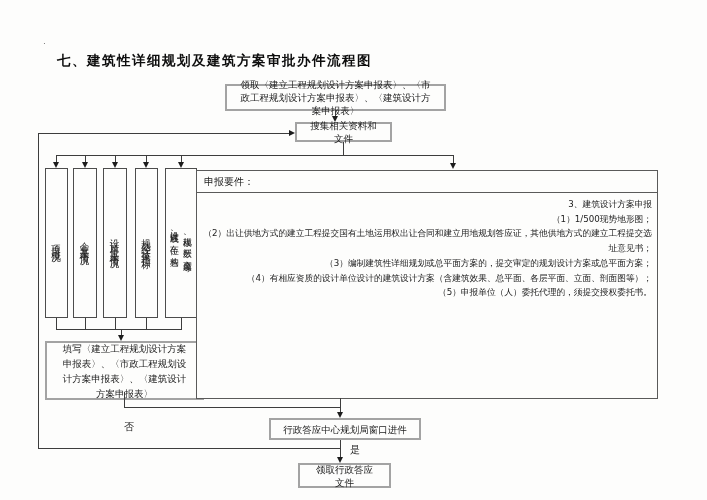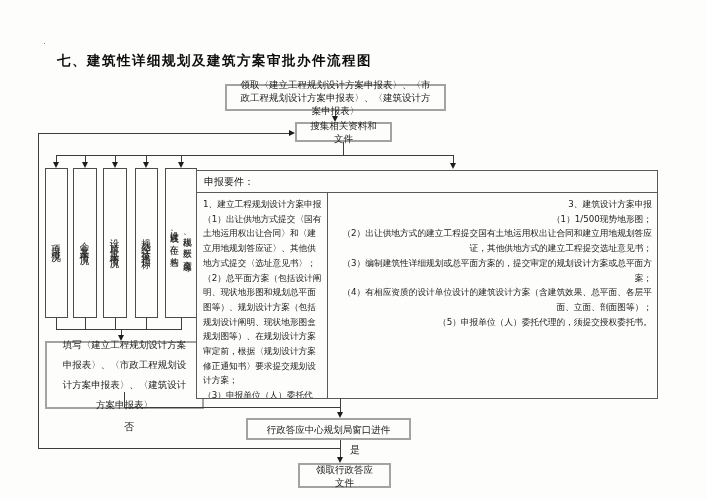--- a/index.html
+++ b/index.html
@@ -108,44 +108,40 @@
 
   <div class="line" style="left:56px;top:318px;width:1px;height:12px;"></div>
   <div class="line" style="left:85px;top:318px;width:1px;height:12px;"></div>
   <div class="line" style="left:115px;top:318px;width:1px;height:12px;"></div>
   <div class="line" style="left:146px;top:318px;width:1px;height:12px;"></div>
   <div class="line" style="left:181px;top:318px;width:1px;height:12px;"></div>
   <div class="line" style="left:56px;top:329px;width:126px;height:1px;"></div>
   <div class="line" style="left:121px;top:329px;width:1px;height:7px;"></div>
   <div class="ad" style="left:118px;top:335px;"></div>
 
-  <div class="node" style="left:45px;top:341px;width:159px;height:68px;line-height:20px;">填写〈建立工程规划设计方案申报表〉、〈市政工程规划设计方案申报表〉、〈建筑设计方案申报表〉</div>
+  <div class="node" style="left:45px;top:341px;width:159px;height:59px;line-height:15px;">填写〈建立工程规划设计方案申报表〉、〈市政工程规划设计方案申报表〉、〈建筑设计方案申报表〉</div>
 
   <div id="reqbox">
     <div id="reqhead">申报要件：</div>
     <div id="reqcols">
-      <div class="rcol" id="rc1">1、建立工程规划设计方案申报
-（1）出让供地方式提交〈国有土地运用权出让合同〉和〈建立用地规划答应证〉、其他供地方式提交〈选址意见书〉；
-（2）总平面方案（包括设计阐明、现状地形图和规划总平面图等）、规划设计方案（包括规划设计阐明、现状地形图盒规划图等）、在规划设计方案审定前，根据〈规划设计方案修正通知书〉要求提交规划设计方案；
-（3）申报单位（人）委托代</div>
       <div class="rcol" id="rc3">3、建筑设计方案申报
 （1）1/500现势地形图；
 （2）出让供地方式的建立工程提交国有土地运用权出让合同和建立用地规划答应证，其他供地方式的建立工程提交选址意见书；
 （3）编制建筑性详细规划或总平面方案的，提交审定的规划设计方案或总平面方案；
 （4）有相应资质的设计单位设计的建筑设计方案（含建筑效果、总平面、各层平面、立面、剖面图等）；
 （5）申报单位（人）委托代理的，须提交授权委托书。</div>
     </div>
   </div>
 
   <div class="line" style="left:124px;top:392px;width:1px;height:15px;"></div>
   <div class="line" style="left:124px;top:407px;width:217px;height:1px;"></div>
   <div class="line" style="left:340px;top:398px;width:1px;height:14px;"></div>
   <div class="ad" style="left:337px;top:412px;"></div>
 
-  <div class="node" style="left:246px;top:418px;width:165px;height:22px;">行政答应中心规划局窗口进件</div>
+  <div class="node" style="left:269px;top:418px;width:152px;height:22px;">行政答应中心规划局窗口进件</div>
 
   <div class="line" style="left:340px;top:440px;width:1px;height:17px;"></div>
   <div class="ad" style="left:337px;top:457px;"></div>
   <div class="lbl" style="left:350px;top:443px;">是</div>
 
   <div class="node" style="left:298px;top:463px;width:93px;height:25px;">领取行政答应文件</div>
 
   <div class="line" style="left:38px;top:448px;width:303px;height:1px;"></div>
   <div class="line" style="left:38px;top:133px;width:1px;height:316px;"></div>
   <div class="line" style="left:38px;top:133px;width:251px;height:1px;"></div>

